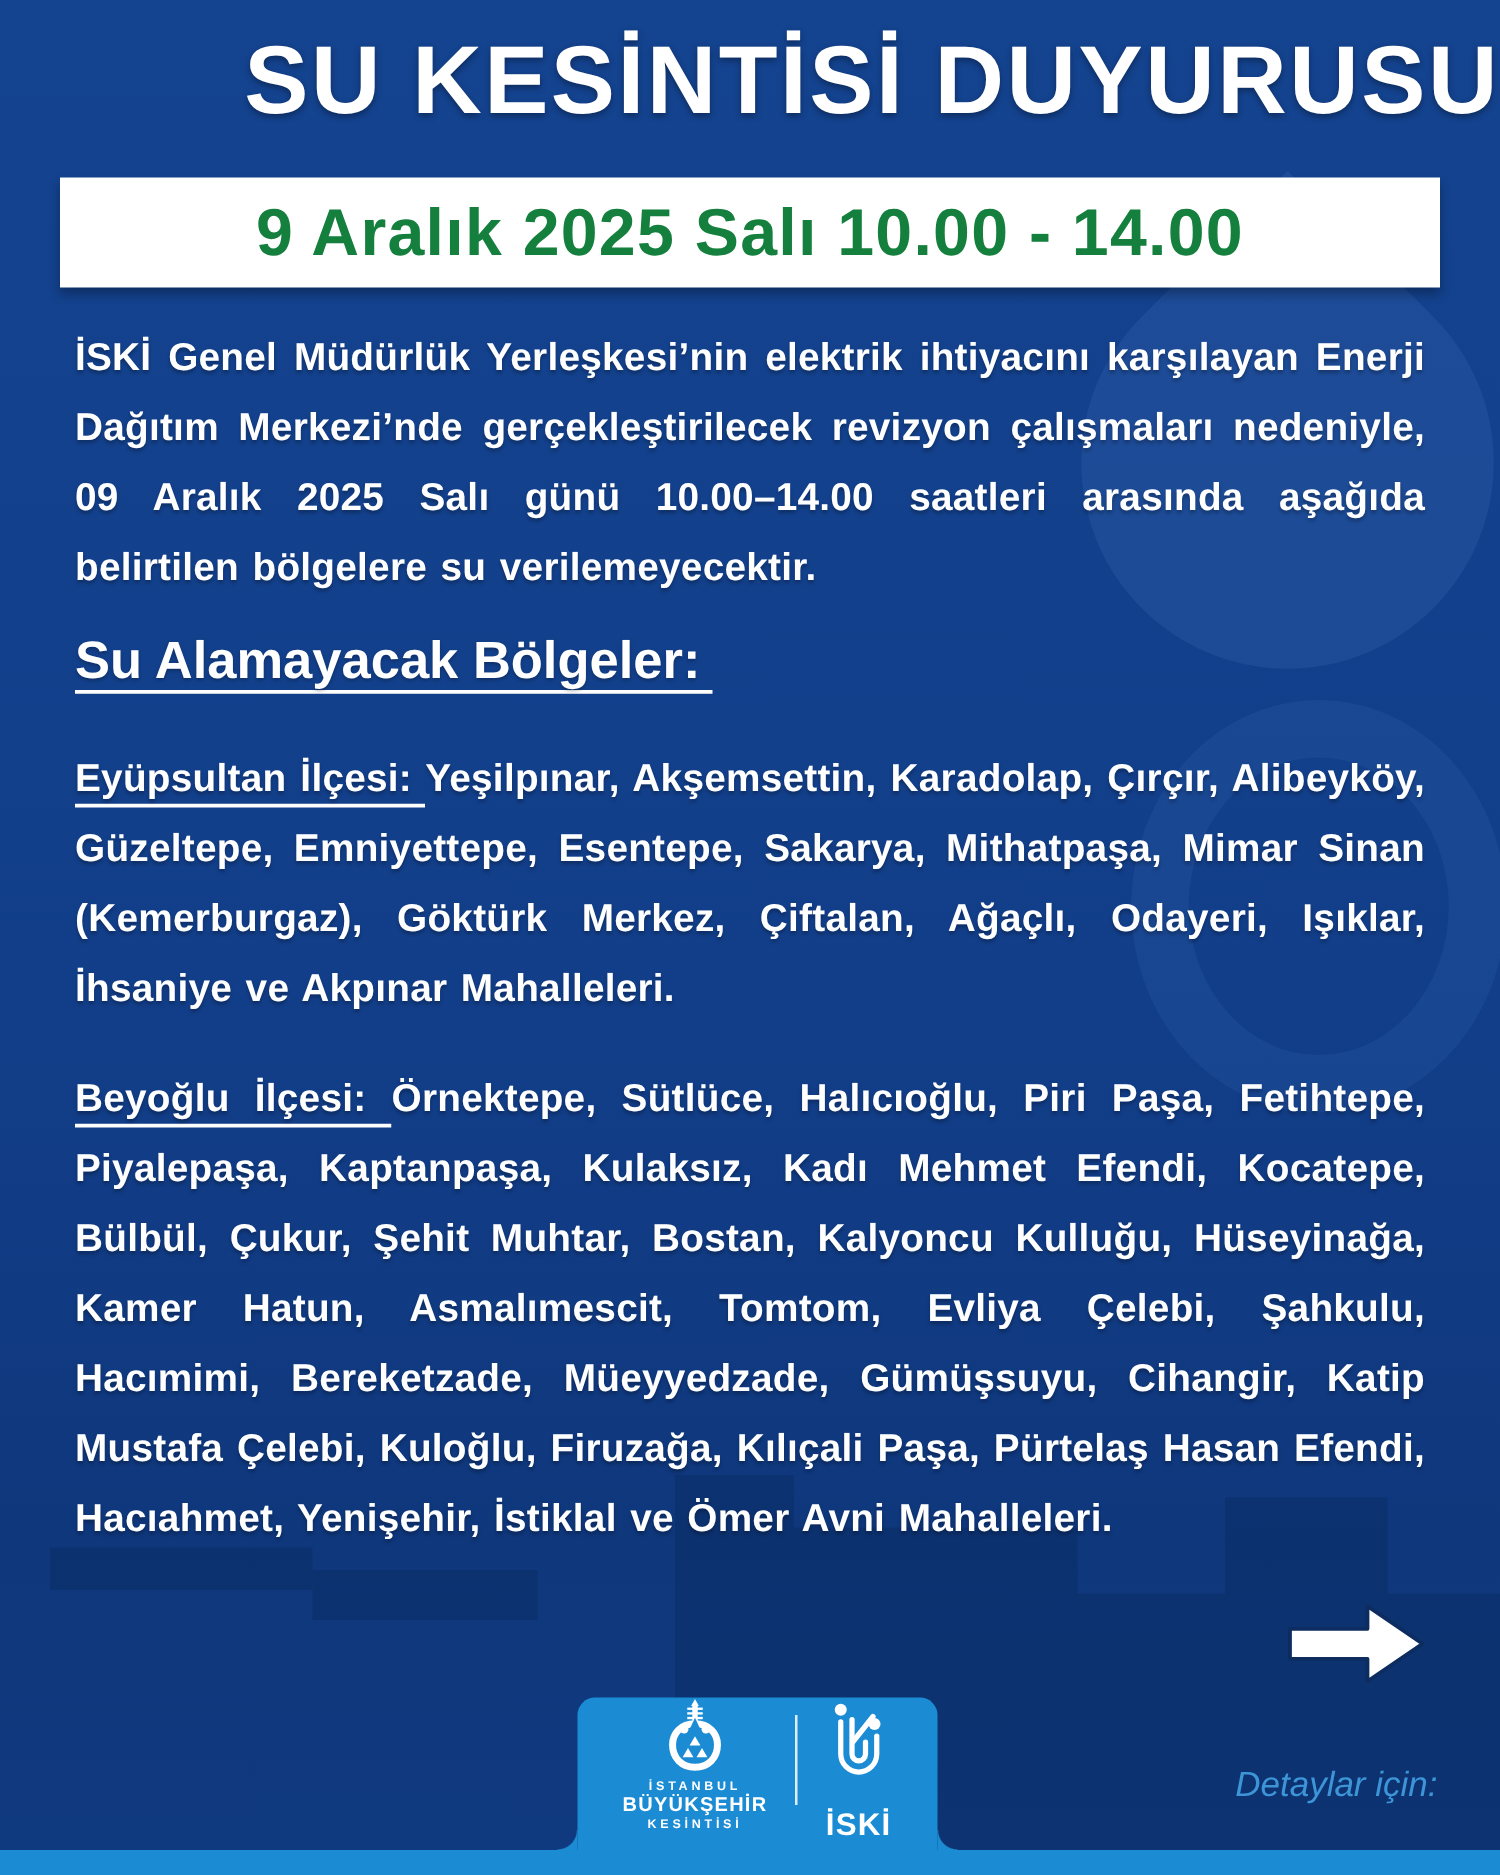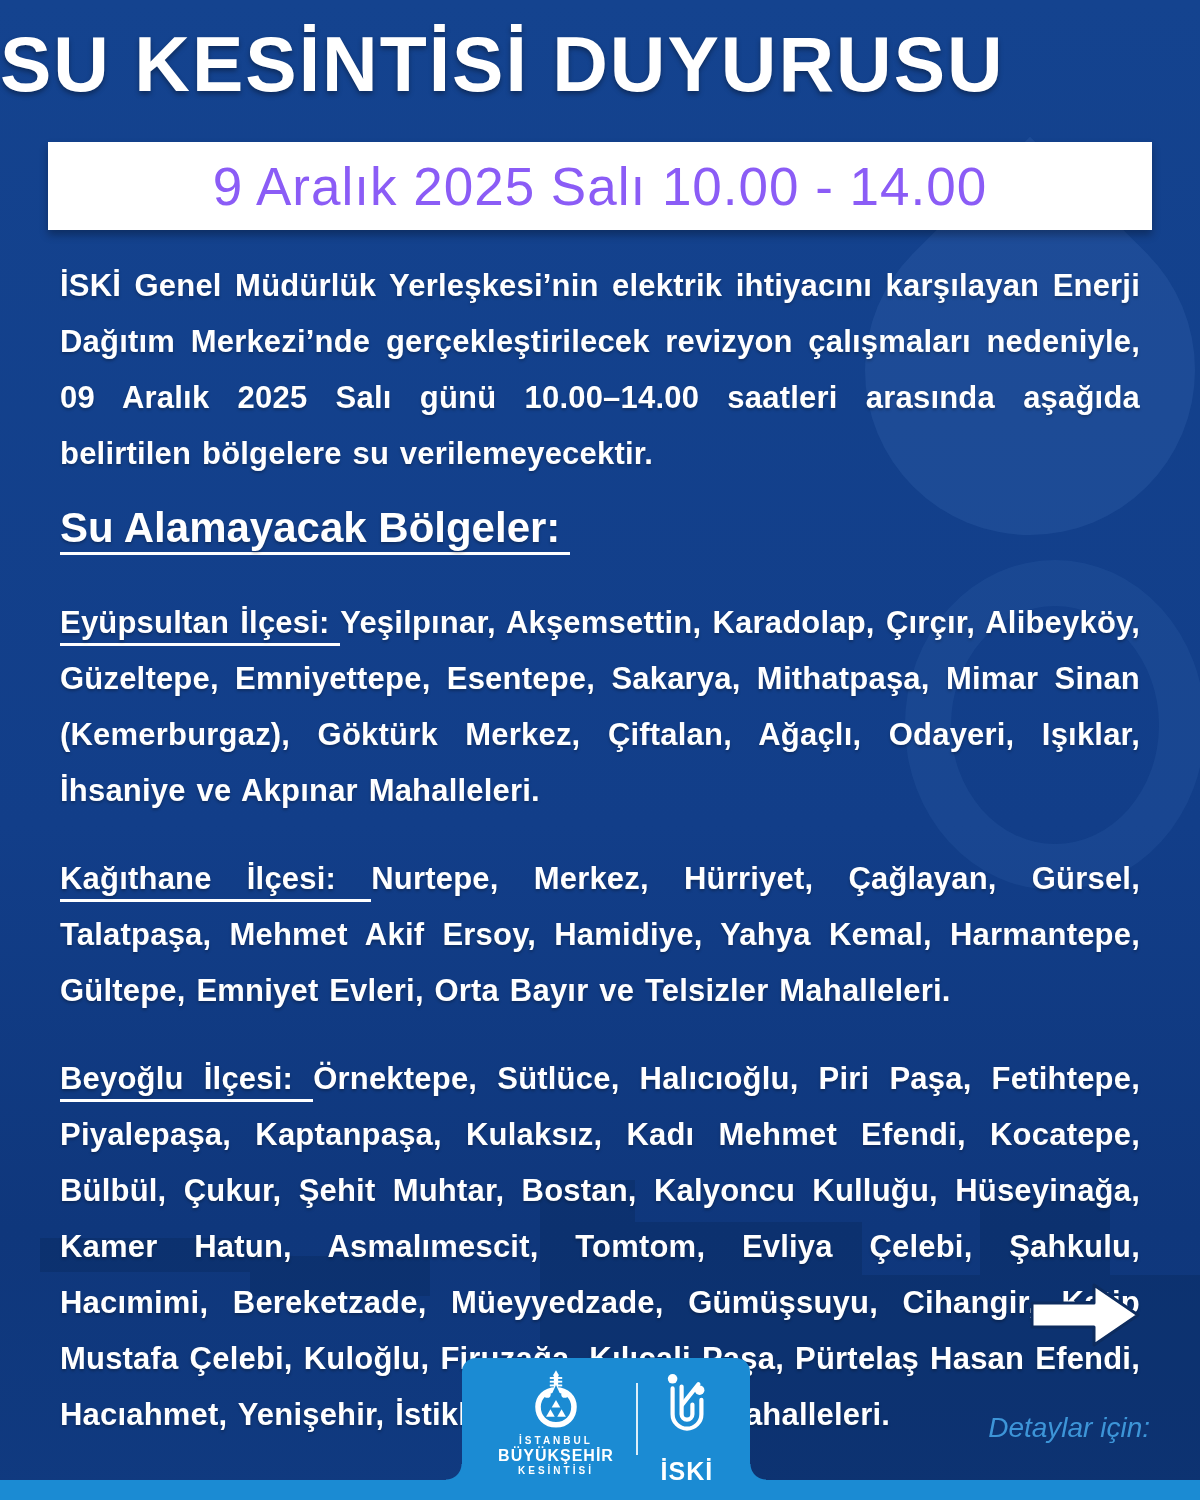--- a/index.html
+++ b/index.html
@@ -34,35 +34,35 @@
   .sk1 { left:40px;  top:58px;  width:210px; height:34px; }
   .sk2 { left:250px; top:76px;  width:180px; height:40px; }
   .sk3 { left:540px; top:0;     width:95px;  height:300px; }
   .sk4 { left:612px; top:42px;  width:250px; height:258px; }
   .sk5 { left:980px; top:18px;  width:130px; height:282px; }
   .sk6 { left:855px; top:95px;  width:345px; height:205px; }
 
   
   .title {
     position:absolute; left:0; top:20px; width:1200px;
-    text-align:left;
+    text-align:right;
     font-size:77px; font-weight:bold; letter-spacing:2px;
     color:#ffffff;
     text-shadow:0 3px 5px rgba(0,0,0,0.35);
     white-space:nowrap;
   }
   .date-banner {
     position:absolute; left:48px; top:142px;
     width:1104px; height:88px;
     background:#ffffff;
     display:flex; align-items:center; justify-content:center;
     box-shadow:0 5px 8px rgba(0,0,0,0.30);
   }
   .date-banner span {
-    font-size:53px; font-weight:normal; color:#8b5cf6; letter-spacing:1px;
+    font-size:53px; font-weight:bold; color:#15803d; letter-spacing:1px;
     white-space:nowrap;
   }
 
   
   .content {
     position:absolute; left:60px; top:258px; width:1080px;
     color:#ffffff; font-weight:bold;
     text-shadow:0 2px 3px rgba(0,0,0,0.28);
   }
   .content p {
@@ -88,21 +88,21 @@
   
   .next-arrow { position:absolute; left:1028px; top:1281px; width:114px; height:68px; }
 
   
   .logo-box {
     position:absolute; left:462px; top:1358px;
     width:288px; height:122px;
     background:#1b8bd3;
     border-radius:14px 14px 0 0;
     display:flex; justify-content:center; align-items:flex-start;
-    gap:22px; padding-top:11px;
+    gap:22px; 
     z-index:3;
   }
   .flare { position:absolute; top:1464px; width:16px; height:16px; z-index:2; }
   .flare-left  { left:446px; background:radial-gradient(circle at 0 0, rgba(0,0,0,0) 15px, #1b8bd3 16px); }
   .flare-right { left:750px; background:radial-gradient(circle at 100% 0, rgba(0,0,0,0) 15px, #1b8bd3 16px); }
   .bottom-bar {
     position:absolute; left:0; top:1480px;
     width:1200px; height:20px;
     background:#1b8bd3; z-index:2;
   }
@@ -145,21 +145,20 @@
 
   <div class="content">
     <p class="intro">İSKİ Genel Müdürlük Yerleşkesi’nin elektrik ihtiyacını karşılayan Enerji Dağıtım Merkezi’nde gerçekleştirilecek revizyon çalışmaları nedeniyle, 09 Aralık 2025 Salı günü 10.00–14.00 saatleri arasında aşağıda belirtilen bölgelere su verilemeyecektir.</p>
 
     <div class="section-heading-wrap">
       <span class="section-heading">Su Alamayacak Bölgeler:</span>
     </div>
 
     <p class="district"><span class="district-name">Eyüpsultan İlçesi: </span><span>Yeşilpınar, Akşemsettin, Karadolap, Çırçır, Alibeyköy, Güzeltepe, Emniyettepe, Esentepe, Sakarya, Mithatpaşa, Mimar Sinan (Kemerburgaz), Göktürk Merkez, Çiftalan, Ağaçlı, Odayeri, Işıklar, İhsaniye ve Akpınar Mahalleleri.</span></p>
 
-    <p class="district"><span class="district-name">Kağıthane İlçesi: </span><span>Nurtepe, Merkez, Hürriyet, Çağlayan, Gürsel, Talatpaşa, Mehmet Akif Ersoy, Hamidiye, Yahya Kemal, Harmantepe, Gültepe, Emniyet Evleri, Orta Bayır ve Telsizler Mahalleleri.</span></p>
 
     <p class="district"><span class="district-name">Beyoğlu İlçesi: </span><span>Örnektepe, Sütlüce, Halıcıoğlu, Piri Paşa, Fetihtepe, Piyalepaşa, Kaptanpaşa, Kulaksız, Kadı Mehmet Efendi, Kocatepe, Bülbül, Çukur, Şehit Muhtar, Bostan, Kalyoncu Kulluğu, Hüseyinağa, Kamer Hatun, Asmalımescit, Tomtom, Evliya Çelebi, Şahkulu, Hacımimi, Bereketzade, Müeyyedzade, Gümüşsuyu, Cihangir, Katip Mustafa Çelebi, Kuloğlu, Firuzağa, Kılıçali Paşa, Pürtelaş Hasan Efendi, Hacıahmet, Yenişehir, İstiklal ve Ömer Avni Mahalleleri.</span></p>
   </div>
 
   <svg class="next-arrow" viewBox="0 0 114 68">
     <polygon points="4,22 66,22 66,4 110,34 66,64 66,46 4,46" fill="#ffffff" stroke="#0d2c5f" stroke-width="3" stroke-linejoin="round"></polygon>
   </svg>
 
   <div class="flare flare-left"></div>
   <div class="flare flare-right"></div>

